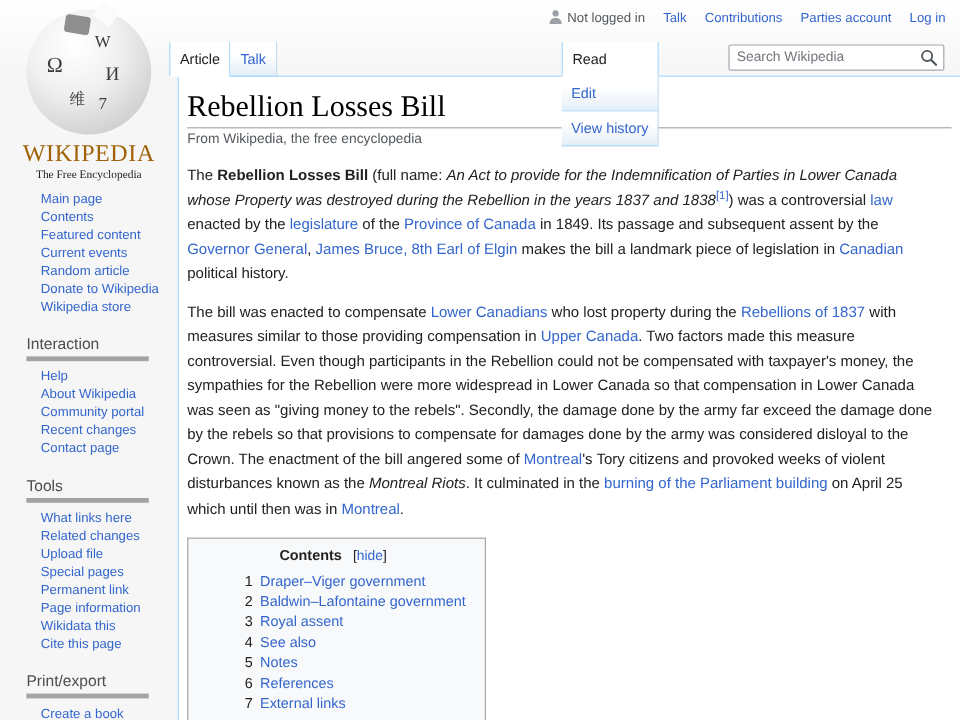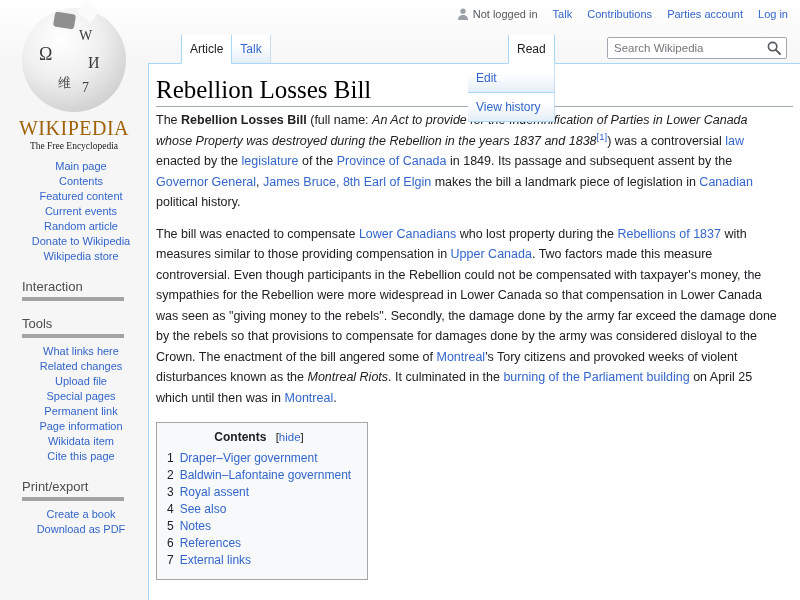--- a/index.html
+++ b/index.html
@@ -19,21 +19,21 @@
   #personal-bar .status { color:#54595d; }
   #personal-bar svg { vertical-align:-2px; margin-right:4px; }
 
   #tabs-left { position:absolute; top:35px; left:141px; display:flex; z-index:3; }
   #tabs-right { position:absolute; top:35px; left:468px; display:flex; z-index:3;flex-direction:column; }
   .tab {
     height:28px; line-height:28px; padding:0 8px; font-size:12px; color:#3366cc;
     background:linear-gradient(to bottom, #ffffff 35%, #e4eef7 100%);
     border-bottom:1px solid #a7d7f9; border-right:1px solid #c9dfef; cursor:pointer; white-space:nowrap;
   }
-  .tab:first-child { border-left:1px solid #c9dfef;margin-left:40px; }
+  .tab:first-child { border-left:1px solid #c9dfef; }
   .tab.active {
     background:#ffffff; color:#202122; border-bottom:1px solid #ffffff;
     border-left:1px solid #a7d7f9; border-right:1px solid #a7d7f9;
   }
   #search-box { position:absolute; top:37px; right:13px; z-index:4; }
   #search-input {
     width:148px; height:20px; padding:0 24px 0 6px; font-size:11.5px;
     border:1px solid #a2a9b1; border-radius:2px; outline:none; color:#202122;
     font-family:"Liberation Sans",sans-serif; background:#ffffff;
   }
@@ -56,21 +56,21 @@
   #globe .dark-piece { position:absolute; left:32px; top:5px; width:21px; height:15px; background:#8f8f8f; border-radius:3px; transform:rotate(9deg); }
   #globe .notch { position:absolute; left:58px; top:-4px; width:17px; height:15px; background:#fbfbfb; transform:rotate(38deg); }
   #logo-wordmark { margin-top:5px; font-family:"Liberation Serif","DejaVu Serif",serif; font-size:20px; letter-spacing:0.5px; color:#a16207; }
   #logo-tagline { font-family:"Liberation Serif","DejaVu Serif",serif; font-size:9.5px; color:#202122; margin-top:1px; }
 
   .portal { padding-left:22px; padding-right:8px; }
   .portal h3 {
     margin:13px 16px 0 0; padding:2px 0 3px; font-weight:normal;
     font-size:13px; color:#4d4d4d; border-bottom:4px solid #a3a3a3; position:relative;
   }
-  .portal ul { list-style:none; margin:6px 0 0 0; padding:0;text-align:center; }
+  .portal ul { list-style:none; margin:6px 0 0 12px; padding:0; }
   .portal li { font-size:11px; line-height:15px; white-space:nowrap; }
   .portal li a { color:#3366cc; }
   #first-portal ul { margin-top:9px; }
 
   
   #content {
     position:absolute; top:63px; left:148px; width:637px; height:600px;
     background:#ffffff; border-left:1px solid #a7d7f9; border-top:1px solid #a7d7f9;
     padding:12px 14px 0 7px; z-index:1;
   }
@@ -85,21 +85,21 @@
   sup.ref a { color:#3366cc; }
 
   #toc {
     display:inline-block; background:#f8f9fa; border:1px solid #a6a6a6;
     padding:7px 16px 10px 10px; margin:3px 0 14px 0; font-size:12px;
   }
   #toc .toc-header { text-align:center; margin-bottom:6px; }
   #toc .toc-title { font-weight:bold; color:#202122; }
   #toc .toc-toggle { font-size:11.5px; margin-left:6px; color:#202122; }
   #toc ul { list-style:none; margin:0; padding:0; }
-  #toc li { line-height:17px; white-space:nowrap; }
+  #toc li { line-height:17px; white-space:nowrap;margin-left:37px; }
   #toc .toc-num { color:#202122; margin-right:6px; }
 
   h2.section-heading {
     font-family:"Liberation Serif","DejaVu Serif",serif; font-size:19px; font-weight:normal;
     margin:16px 0 9px 0; padding-bottom:3px; border-bottom:1px solid #a2a9b1; color:#000;
   }
 </style>
 </head>
 <body>
 
@@ -155,50 +155,59 @@
         <li><a href="#">Featured content</a></li>
         <li><a href="#">Current events</a></li>
         <li><a href="#">Random article</a></li>
         <li><a href="#">Donate to Wikipedia</a></li>
         <li><a href="#">Wikipedia store</a></li>
       </ul>
   </div>
 
   <div class="portal">
     <h3>Interaction</h3>
+    <ul>
+
+    <li><a href="#">Help</a></li>
+        <li><a href="#">About Wikipedia</a></li>
+        <li><a href="#">Community portal</a></li>
+        <li><a href="#">Recent changes</a></li>
+        <li><a href="#">Contact page</a></li>
+      </ul>
   </div>
 
   <div class="portal">
     <h3>Tools</h3>
     <ul>
 
     <li><a href="#">What links here</a></li>
         <li><a href="#">Related changes</a></li>
         <li><a href="#">Upload file</a></li>
         <li><a href="#">Special pages</a></li>
         <li><a href="#">Permanent link</a></li>
         <li><a href="#">Page information</a></li>
-        <li><a href="#">Wikidata item</a></li>
+        <li><a href="#">Wikidata this</a></li>
         <li><a href="#">Cite this page</a></li>
       </ul>
   </div>
 
   <div class="portal">
     <h3>Print/export</h3>
     <ul>
 
     <li><a href="#">Create a book</a></li>
         <li><a href="#">Download as PDF</a></li>
       </ul>
   </div>
 
 </div>
 
 <div id="content">
   <h1 id="page-title">Rebellion Losses Bill</h1>
+  <div id="site-sub">From Wikipedia, the free encyclopedia</div>
 
   <p class="body-text"><span>The </span><b>Rebellion Losses Bill</b><span> (full name: </span><i>An Act to provide for the Indemnification of Parties in Lower Canada whose Property was destroyed during the Rebellion in the years 1837 and 1838</i><sup class="ref"><a href="#">[1]</a></sup><span>) was a controversial </span><a href="#">law</a><span> enacted by the </span><a href="#">legislature</a><span> of the </span><a href="#">Province of Canada</a><span> in 1849. Its passage and subsequent assent by the </span><a href="#">Governor General</a><span>, </span><a href="#">James Bruce, 8th Earl of Elgin</a><span> makes the bill a landmark piece of legislation in </span><a href="#">Canadian</a><span> political history.</span></p>
   <p class="body-text"><span>The bill was enacted to compensate </span><a href="#">Lower Canadians</a><span> who lost property during the </span><a href="#">Rebellions of 1837</a><span> with measures similar to those providing compensation in </span><a href="#">Upper Canada</a><span>. Two factors made this measure controversial. Even though participants in the Rebellion could not be compensated with taxpayer's money, the sympathies for the Rebellion were more widespread in Lower Canada so that compensation in Lower Canada was seen as "giving money to the rebels". Secondly, the damage done by the army far exceed the damage done by the rebels so that provisions to compensate for damages done by the army was considered disloyal to the Crown. The enactment of the bill angered some of </span><a href="#">Montreal</a><span>'s Tory citizens and provoked weeks of violent disturbances known as the </span><i>Montreal Riots</i><span>. It culminated in the </span><a href="#">burning of the Parliament building</a><span> on April 25 which until then was in </span><a href="#">Montreal</a><span>.</span></p>
 
   <div id="toc">
     <div class="toc-header">
       <span class="toc-title">Contents</span>
       <span class="toc-toggle"><span>[</span><a href="#">hide</a><span>]</span></span>
     </div>
     <ul>

